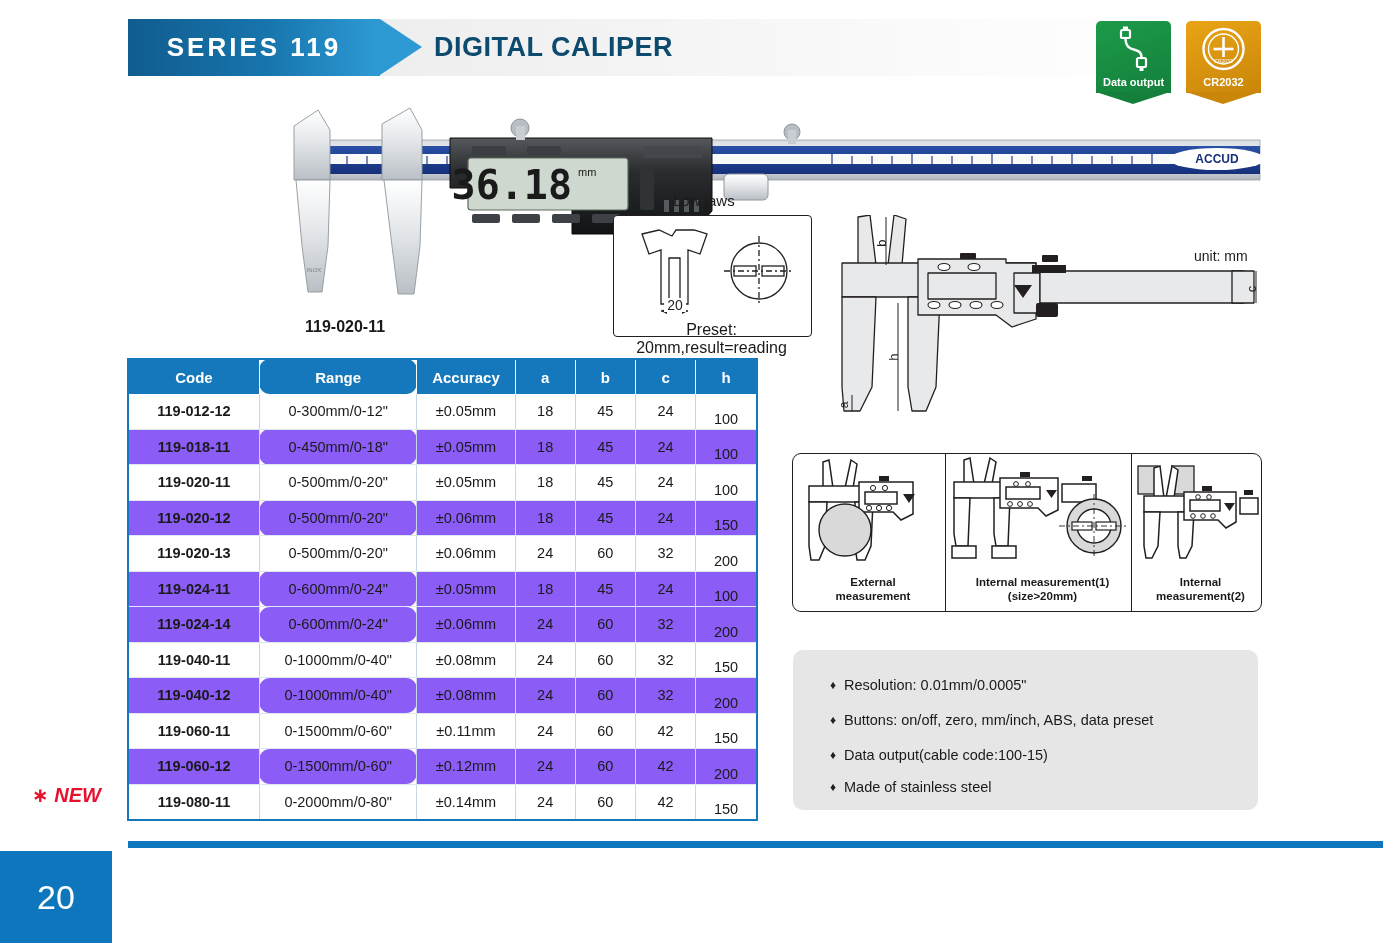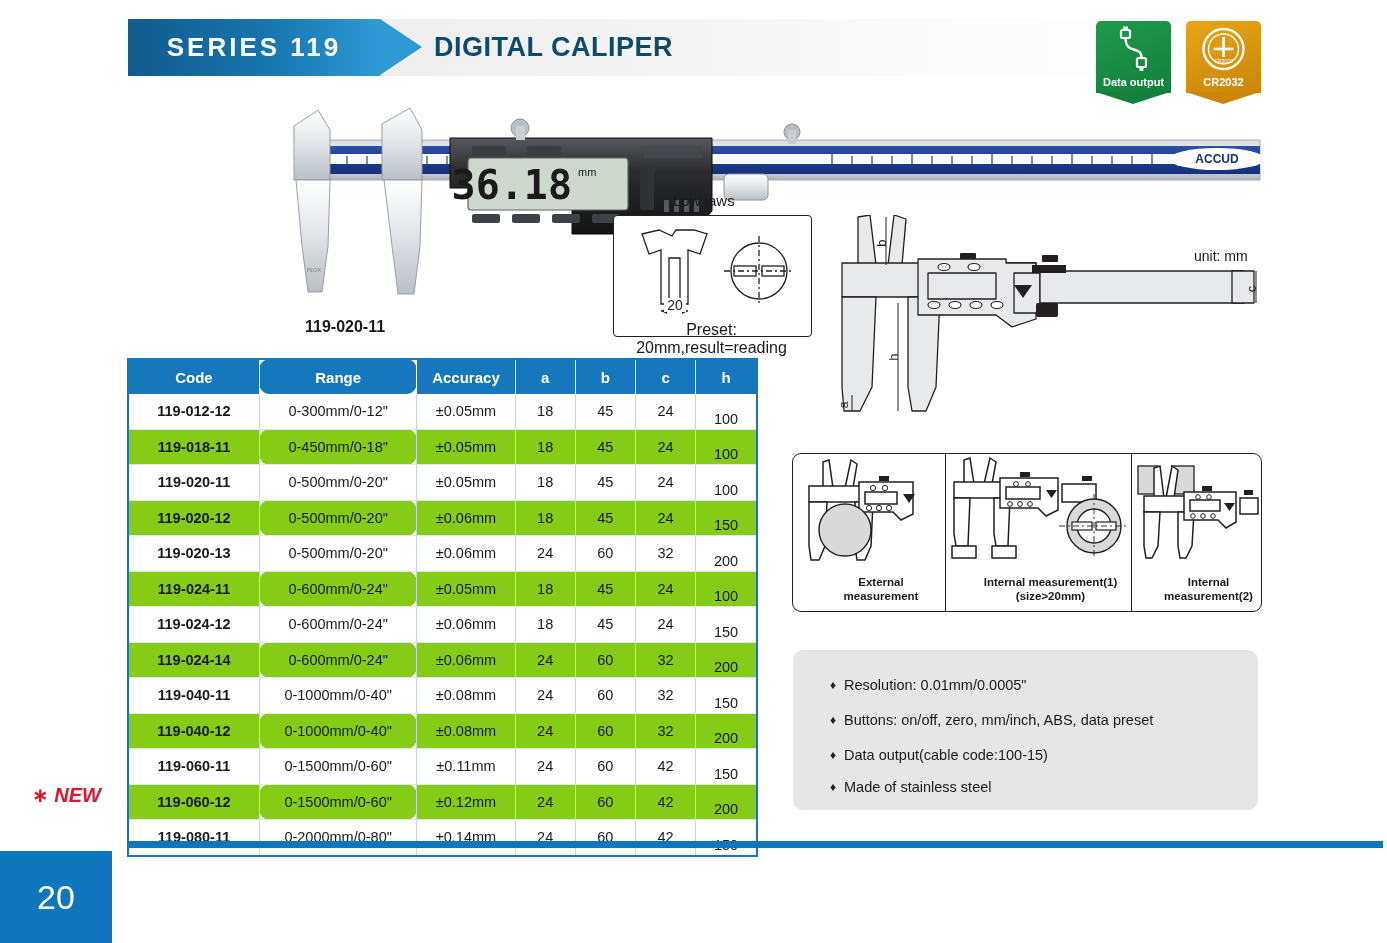--- a/index.html
+++ b/index.html
@@ -45,21 +45,21 @@
 
   
   #tech-drawing{position:absolute;left:836px;top:215px;width:430px;height:200px;}
   #unit-label{position:absolute;left:1194px;top:248px;font-size:14px;}
 
   
   #modes-box{position:absolute;left:792px;top:453px;width:468px;height:157px;
       border:1px solid #231f20;border-radius:9px;background:#fff;overflow:hidden;}
   .mode-cell{position:absolute;top:0;height:157px;}
   .mode-divider{position:absolute;top:0;width:1px;height:157px;background:#231f20;}
-  .mode-caption{position:absolute;left:12px;width:100%;bottom:8px;text-align:center;
+  .mode-caption{position:absolute;left:4px;width:100%;bottom:8px;text-align:center;
       font-size:11.5px;line-height:14px;font-weight:bold;}
 
   
   #features-box{position:absolute;left:793px;top:650px;width:465px;height:160px;
       background:#e6e6e6;border-radius:10px;}
   .feature-row{position:absolute;left:37px;display:flex;align-items:center;font-size:14.5px;}
   .feat-bullet{width:14px;font-size:12px;color:#231f20;}
 
   
   #spec-table{position:absolute;left:127px;top:358px;width:631px;
@@ -69,21 +69,21 @@
   #spec-table th:last-child{border-right:none;}
   #spec-table td{height:31.5px;font-size:14.5px;text-align:center;
       border-right:1px solid #c7d7e3;border-bottom:1px solid #dce7ef;}
   #spec-table td:last-child{border-right:none;}
   #spec-table tr:last-child td{border-bottom:none;}
   .c-code{font-weight:bold;font-size:14.5px;width:134px;}
   .c-range{width:160px;border-radius:11px;}
   .c-acc{width:97px;}
   .c-ab{width:60px;}
   .c-h{width:60px;font-size:15px;vertical-align:bottom;padding-bottom:2px;}
-  .row-alt td{background:#84cc16;}
+  .row-alt td{background:#8b5cf6;}
 
   #new-flag{position:absolute;left:32px;top:783px;font-size:20px;font-weight:bold;
       font-style:italic;color:#e8112d;}
 
   
   #footer-rule{position:absolute;left:128px;top:841px;width:1255px;height:7px;background:#0d76bd;}
   #page-block{position:absolute;left:0px;top:851px;width:112px;height:92px;background:#0d76bd;}
   #page-number{position:absolute;left:0;top:0;width:112px;height:92px;display:flex;
       align-items:center;justify-content:center;color:#fff;font-size:34px;}
 </style>
@@ -477,29 +477,20 @@
       </tr>
       <tr class="row-alt">
         <td class="c-code">119-024-11</td>
         <td class="c-range">0-600mm/0-24"</td>
         <td class="c-acc">±0.05mm</td>
         <td class="c-ab">18</td>
         <td class="c-ab">45</td>
         <td class="c-ab">24</td>
         <td class="c-h">100</td>
       </tr>
-      <tr>
-        <td class="c-code">119-024-12</td>
-        <td class="c-range">0-600mm/0-24"</td>
-        <td class="c-acc">±0.06mm</td>
-        <td class="c-ab">18</td>
-        <td class="c-ab">45</td>
-        <td class="c-ab">24</td>
-        <td class="c-h">150</td>
-      </tr>
       <tr class="row-alt">
         <td class="c-code">119-024-14</td>
         <td class="c-range">0-600mm/0-24"</td>
         <td class="c-acc">±0.06mm</td>
         <td class="c-ab">24</td>
         <td class="c-ab">60</td>
         <td class="c-ab">32</td>
         <td class="c-h">200</td>
       </tr>
       <tr>

